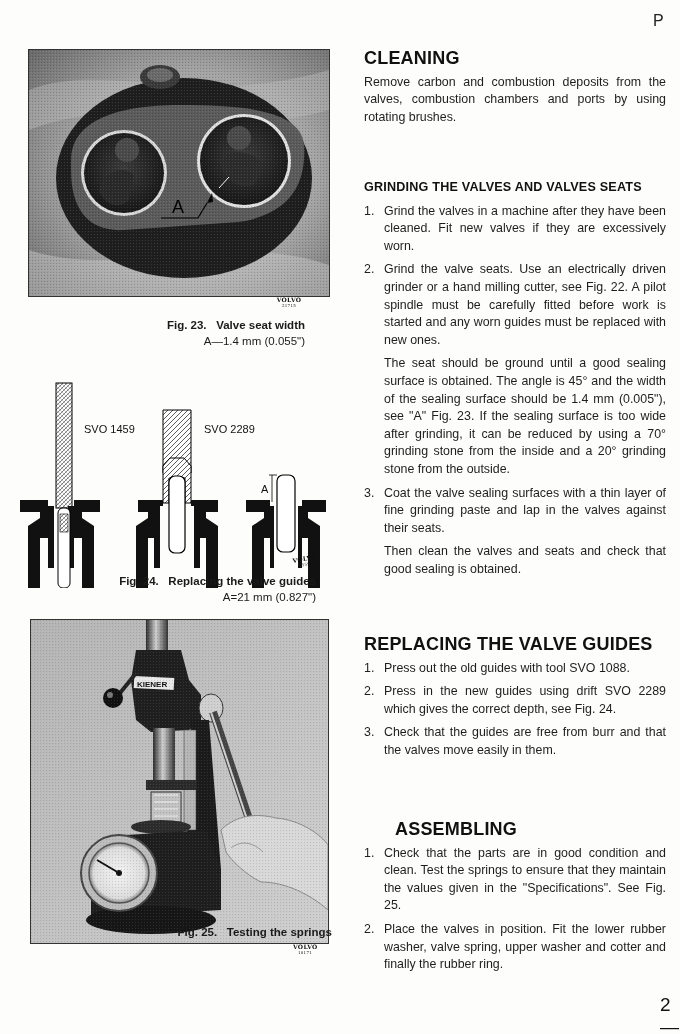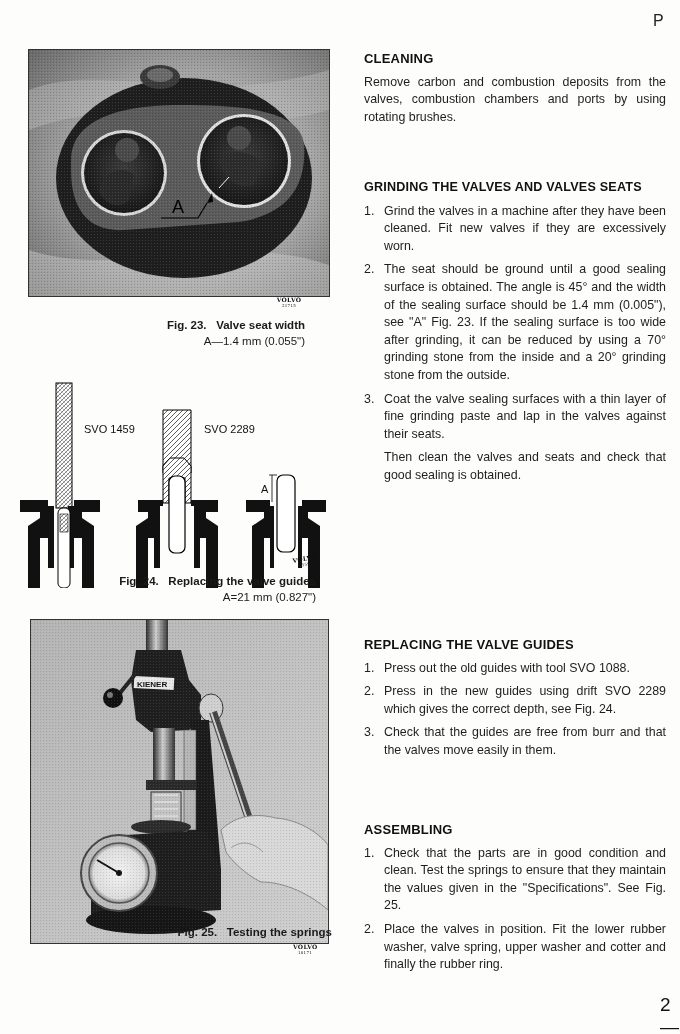--- a/index.html
+++ b/index.html
@@ -7,21 +7,21 @@
     width: 680px; height: 1034px; position: relative; overflow: hidden;
     background: #fdfdfb; color: #1a1a1a;
     font-family: "Liberation Sans", "DejaVu Sans", sans-serif;
   }
   .abs { position: absolute; }
   .section-letter { left: 653px; top: 12px; font-size: 16px; color: #222; }
   .page-number { left: 617px; top: 994px; font-size: 19px; color: #111; letter-spacing: 0.5px; margin-left: 43px; }
 
   
   .col { left: 364px; width: 302px; font-size: 12.4px; line-height: 17.6px; color: #1e1e1e; }
-  .h { font-weight: bold; font-size: 13px; letter-spacing: 0.2px; color: #111; }
+  .h { font-weight: bold; font-size: 18px; letter-spacing: 0.2px; color: #111; }
   .p { text-align: justify; }
   ol { margin: 0; padding: 0; list-style: none; }
   li { position: relative; padding-left: 20px; text-align: justify; margin-bottom: 6px; }
   li .num { position: absolute; left: 0; top: 0; }
   .sub { padding-left: 20px; text-align: justify; margin-bottom: 6px; }
 
   
   .photo { border: 1px solid #333; overflow: hidden; }
   .caption { font-size: 11.5px; line-height: 16px; color: #1a1a1a; text-align: right; }
   .caption b { font-weight: bold; }
@@ -221,20 +221,21 @@
 
 <section class="abs col" style="top:179px;">
   <div class="h" style="margin-bottom:6px;font-size:12.6px;">GRINDING THE VALVES AND VALVES SEATS</div>
   <ol>
     <li>
       <span class="num">1.</span>
       <span>Grind the valves in a machine after they have been cleaned. Fit new valves if they are excessively worn.</span>
     </li>
     <li>
       <span class="num">2.</span>
+      <span>Grind the valve seats. Use an electrically driven grinder or a hand milling cutter, see Fig. 22. A pilot spindle must be carefully fitted before work is started and any worn guides must be replaced with new ones.</span>
     </li>
   </ol>
   <div class="sub">The seat should be ground until a good sealing surface is obtained. The angle is 45° and the width of the sealing surface should be 1.4 mm (0.005"), see "A" Fig. 23. If the sealing surface is too wide after grinding, it can be reduced by using a 70° grinding stone from the inside and a 20° grinding stone from the outside.</div>
   <ol>
     <li>
       <span class="num">3.</span>
       <span>Coat the valve sealing surfaces with a thin layer of fine grinding paste and lap in the valves against their seats.</span>
     </li>
   </ol>
   <div class="sub">Then clean the valves and seats and check that good sealing is obtained.</div>
@@ -252,21 +253,21 @@
       <span>Press in the new guides using drift SVO 2289 which gives the correct depth, see Fig. 24.</span>
     </li>
     <li>
       <span class="num">3.</span>
       <span>Check that the guides are free from burr and that the valves move easily in them.</span>
     </li>
   </ol>
 </section>
 
 <section class="abs col" style="top:821px;">
-  <div class="h" style="margin-bottom:6px;">ASSEMBLING</div>
+  <div class="h" style="margin-bottom:6px;margin-left:31px;">ASSEMBLING</div>
   <ol>
     <li>
       <span class="num">1.</span>
       <span>Check that the parts are in good condition and clean. Test the springs to ensure that they maintain the values given in the "Specifications". See Fig. 25.</span>
     </li>
     <li>
       <span class="num">2.</span>
       <span>Place the valves in position. Fit the lower rubber washer, valve spring, upper washer and cotter and finally the rubber ring.</span>
     </li>
   </ol>

